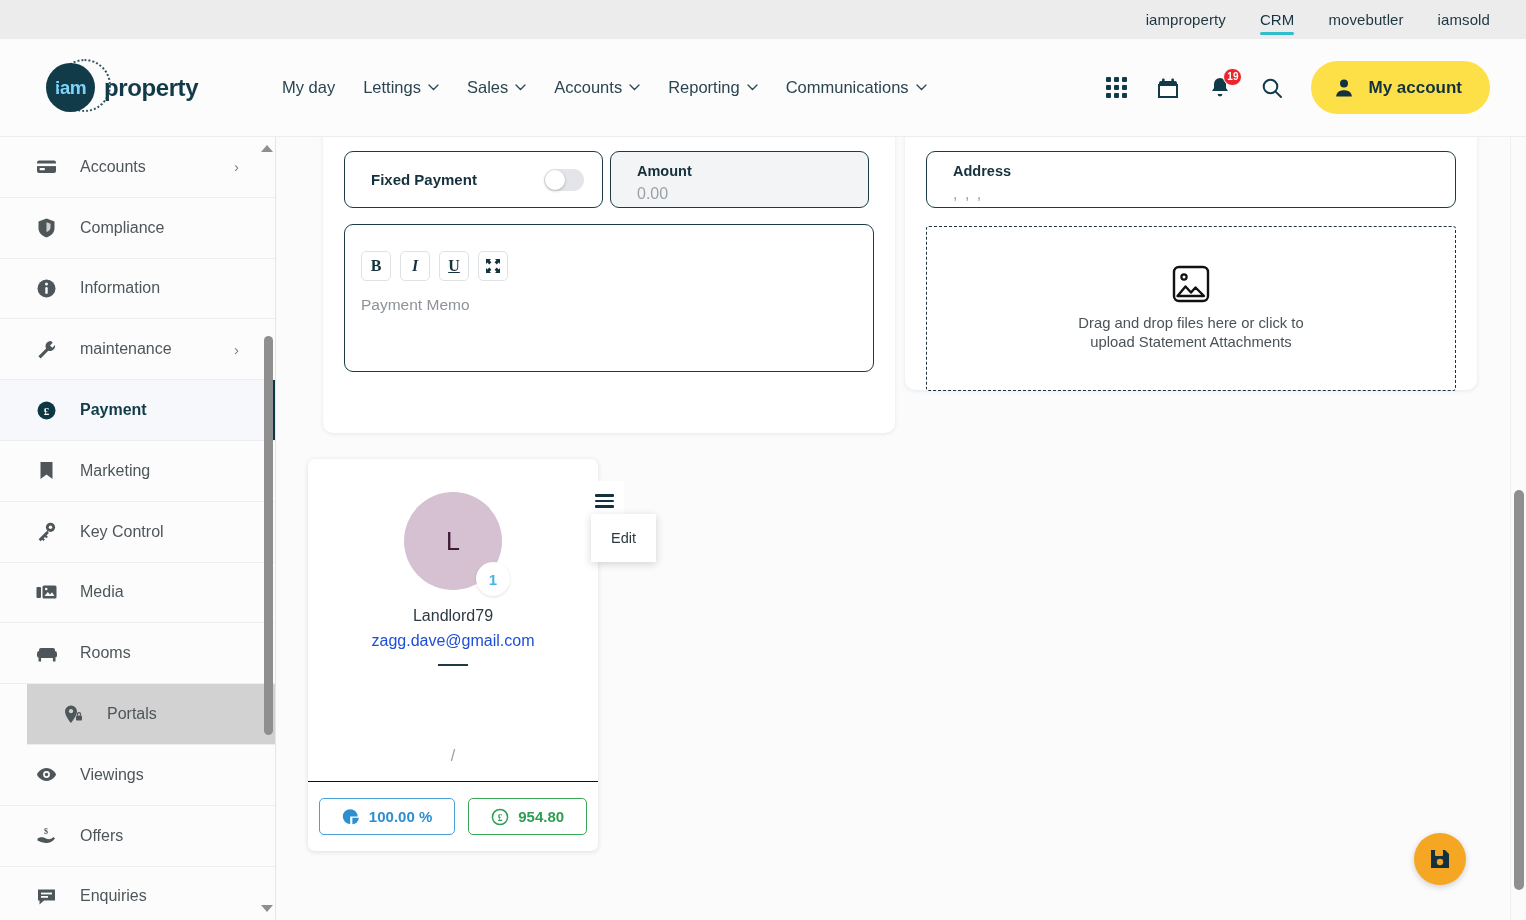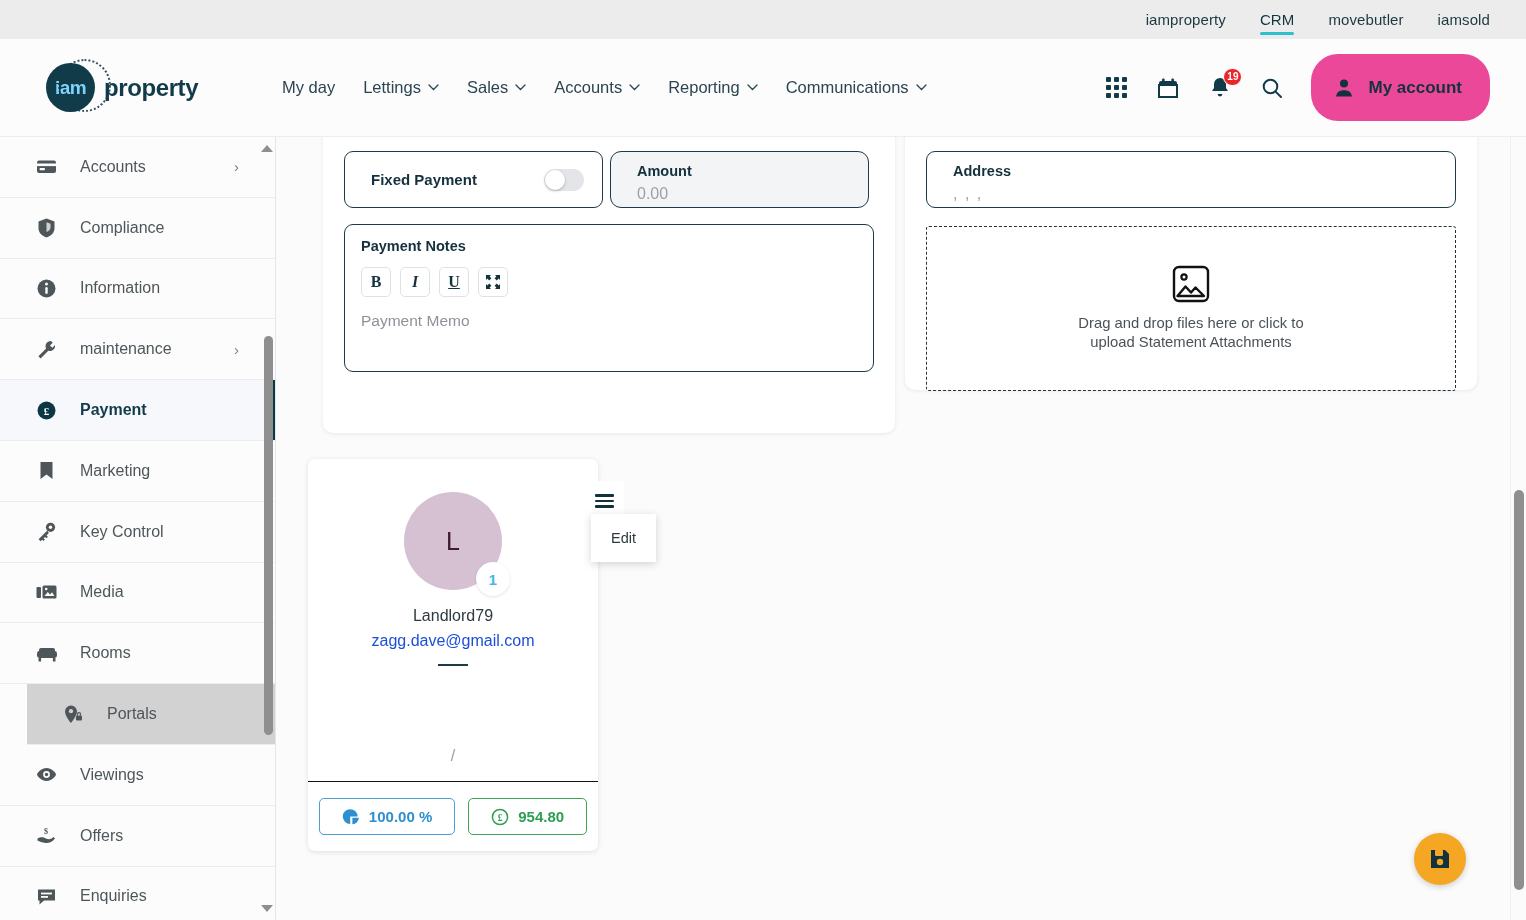--- a/index.html
+++ b/index.html
@@ -59,21 +59,21 @@
   .hicon { width:26px; height:26px; cursor:pointer; position:relative; display:flex; align-items:center; justify-content:center;}
   .grid-ic { display:grid; grid-template-columns:repeat(3,5px); grid-gap:3px; }
   .grid-ic i { width:5px; height:5px; background:#123b4a; display:block; border-radius:1px;}
   .badge-dot {
     position:absolute; top:-7px; right:-9px; min-width:18px; height:18px;
     background:#e8262c; color:#fff; border-radius:9px;
     font-size:10px; font-weight:bold; display:flex; align-items:center; justify-content:center;
     padding:0 3px; border:1.5px solid #fff;
   }
   .account-btn {
-    height:67px; border-radius:27px; background:#ec4899;
+    height:53px; border-radius:27px; background:#fde047;
     display:flex; align-items:center; gap:13px; padding:0 28px 0 22px;
     cursor:pointer; border:none;
   }
   .account-btn .lbl { font-size:17px; font-weight:bold; color:#13323d; }
 
   
   .sidebar {
     position:absolute; top:137px; left:0; width:276px; height:783px;
     background:#fcfcfd; border-right:1px solid #e6e6e9; overflow:hidden;
   }
@@ -120,21 +120,21 @@
 
   #fx-fixed { left:21px; top:52px; width:259px; height:57px; display:flex; align-items:center; padding-top:0;}
   #fx-fixed .flabel{ font-size:15px; }
   .toggle {
     margin-left:auto; width:40px; height:22px; background:#e3e5e8; border-radius:11px;
     position:relative; cursor:pointer; margin-right:2px;
   }
   .toggle .knob { position:absolute; left:1px; top:1px; width:20px; height:20px; border-radius:50%;
     background:#fff; box-shadow:0 1px 3px rgba(0,0,0,.25); }
 
-  #fx-amount { left:287px; top:52px; width:259px; height:57px;border-radius:11px; }
+  #fx-amount { left:287px; top:52px; width:259px; height:57px; }
   #fx-address{ left:21px; top:52px; width:530px; height:57px; }
 
   #notes-box {
     position:absolute; left:21px; top:125px; width:530px; height:148px;
     border:1px solid #1d3b47; border-radius:9px; background:#fff; padding:13px 16px;
   }
   #notes-box .nlabel { font-size:14.5px; font-weight:bold; color:#14313d; }
   .rt-toolbar { display:flex; gap:9px; margin-top:13px; }
   .rt-btn {
     width:30px; height:30px; border:1px solid #dfe2e5; border-radius:5px; background:#fff;
@@ -467,21 +467,20 @@
             <span class="knob"></span>
           </div>
       </div>
 
       <div class="field disabled" id="fx-amount">
         <div class="flabel">Amount</div>
         <div class="fval">0.00</div>
       </div>
 
       <div id="notes-box">
-        <div class="nlabel">Payment Notes</div>
         <div class="rt-toolbar">
           <div class="rt-btn b">B</div>
           <div class="rt-btn i">I</div>
           <div class="rt-btn u">U</div>
           <div class="rt-btn">
             <svg width="16" height="16" viewBox="0 0 16 16">
                 <path d="M1 1h5L4.6 2.4 6.4 4.2 4.2 6.4 2.4 4.6 1 6zM15 1v5l-1.4-1.4-1.8 1.8-2.2-2.2 1.8-1.8L10 1zM1 15v-5l1.4 1.4 1.8-1.8 2.2 2.2-1.8 1.8L6 15zM15 15h-5l1.4-1.4-1.8-1.8 2.2-2.2 1.8 1.8L15 10z" fill="#13323d"></path>
               </svg>
           </div>
         </div>

